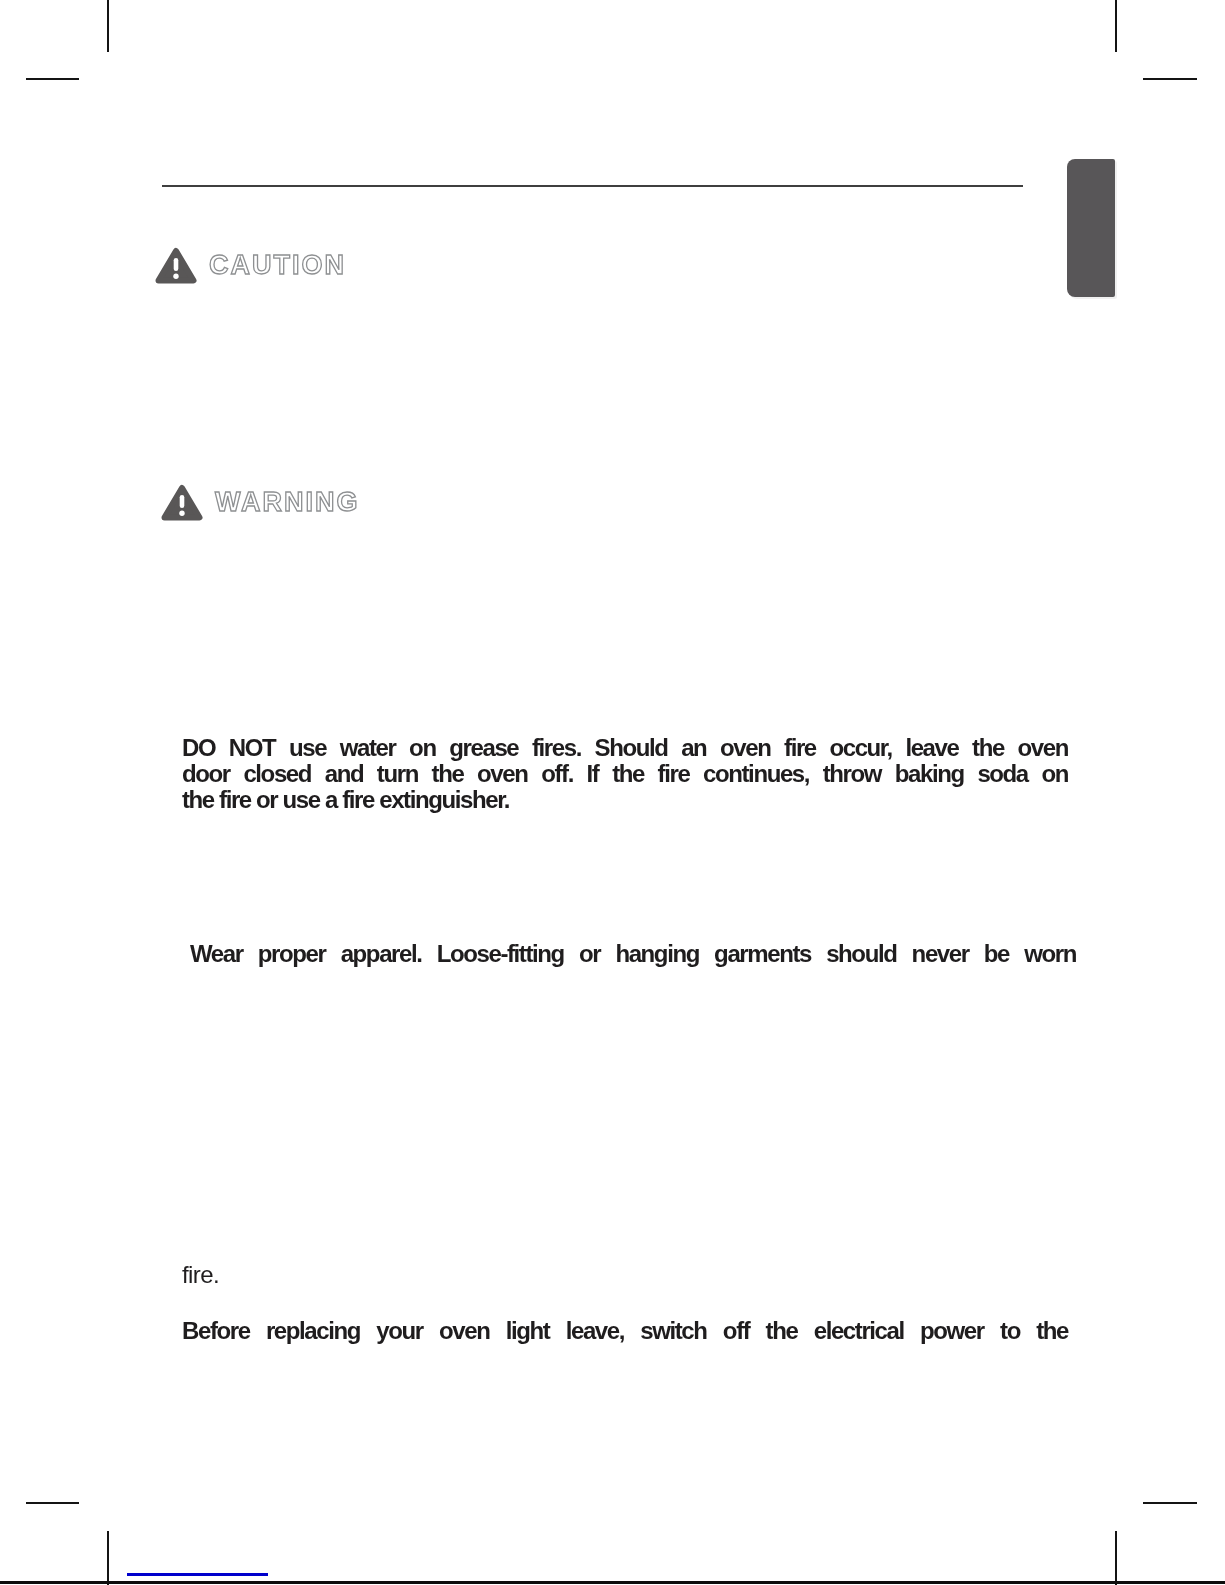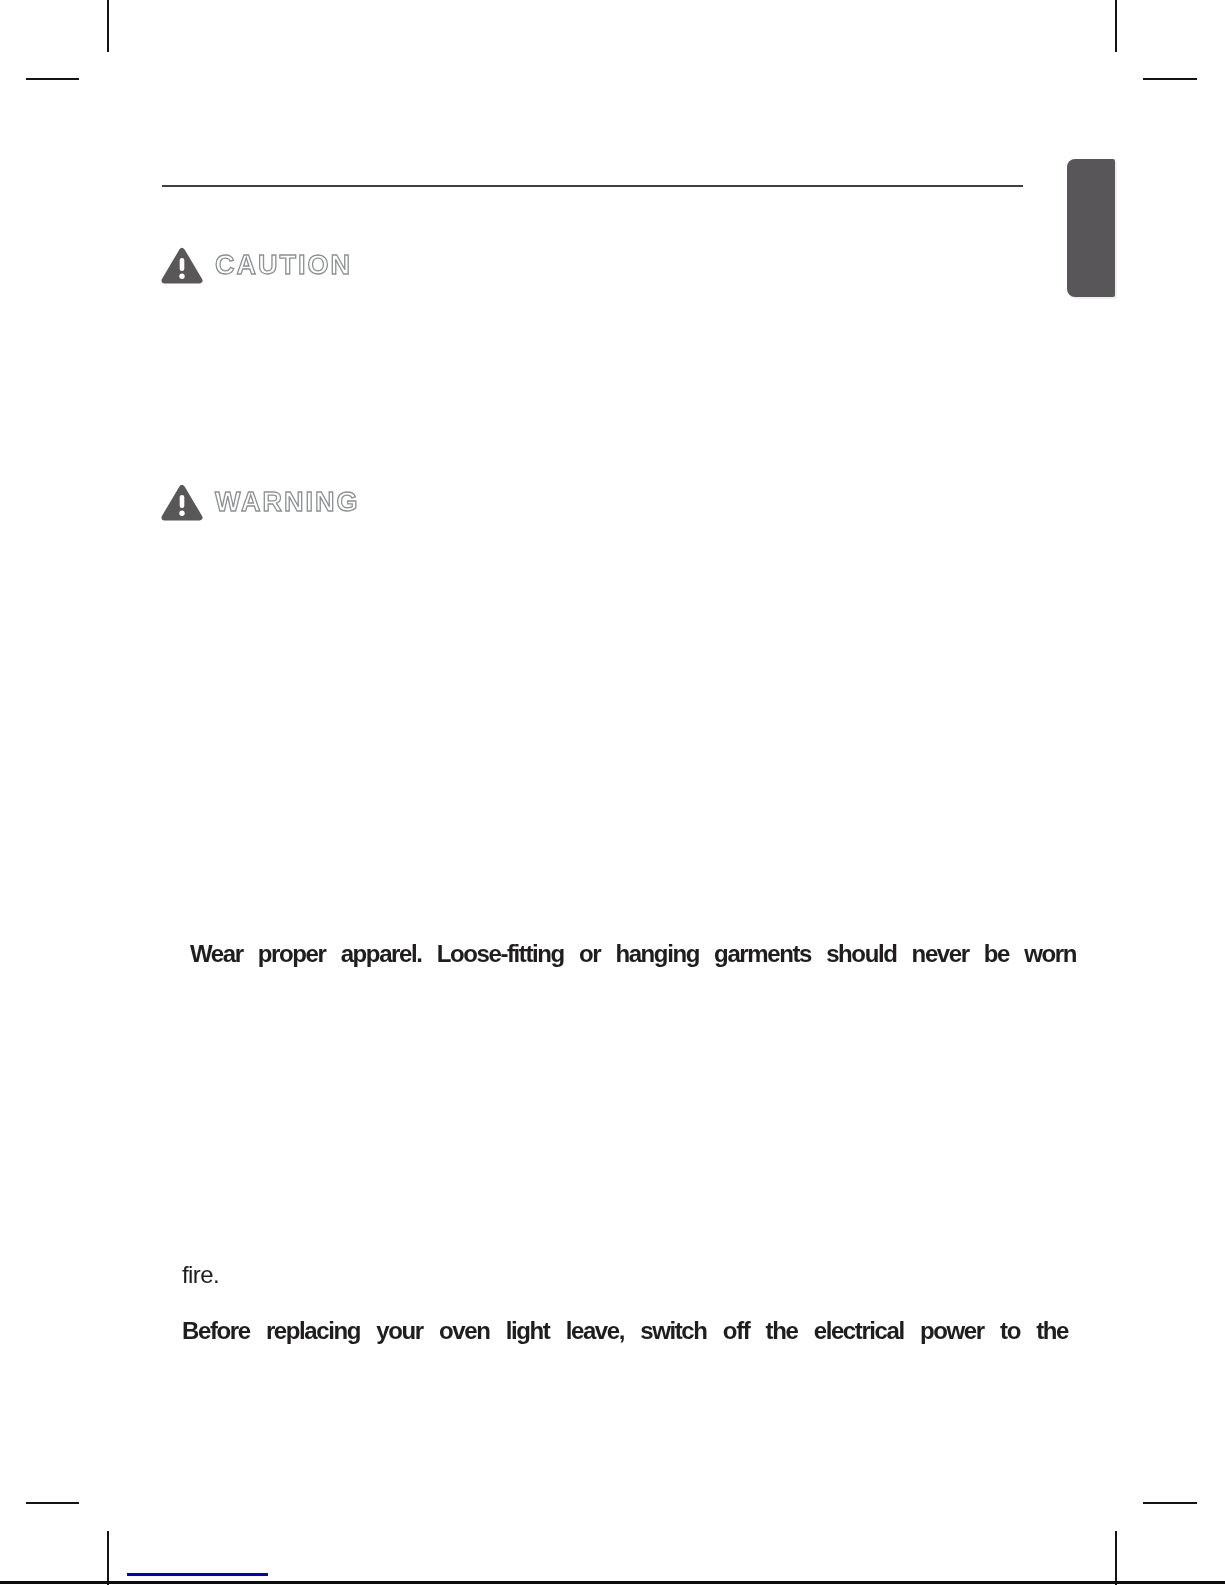--- a/index.html
+++ b/index.html
@@ -19,21 +19,21 @@
 
   .header-rule { position:absolute; left:162px; top:185px; width:861px; height:2px; background:#3f3f3f; }
 
   .section-tab {
     position:absolute; left:1067px; top:159px; width:48px; height:138px;
     background:#585658; border-radius:8px 2px 2px 8px;
     box-shadow:2px 2px 0 rgba(0,0,0,0.06);
   }
 
   .safety { position:absolute; display:flex; align-items:center; gap:12px; }
-  .safety.caution { left:161px; top:246px; }
+  .safety.caution { left:155px; top:246px; }
   .safety.warning { left:161px; top:483px; }
   .safety .label {
     font-size:27px; font-weight:bold; letter-spacing:2px; line-height:38px;
     color:#ffffff; -webkit-text-stroke:1.3px #8e9092;
   }
 
   .para {
     position:absolute; left:182px; width:886px;
     color:#1f1d1e; font-weight:bold; font-size:24px; letter-spacing:-1.4px;
   }
@@ -76,20 +76,25 @@
 
   <div class="safety warning">
     <svg width="42" height="37" viewBox="0 0 42 37">
       <polygon points="21,4 38.5,33.5 3.5,33.5" fill="#595757" stroke="#595757" stroke-width="6" stroke-linejoin="round"></polygon>
       <rect x="18.7" y="11" width="4.6" height="13" rx="2.3" fill="#ffffff"></rect>
       <circle cx="21" cy="29.3" r="2.7" fill="#ffffff"></circle>
     </svg>
     <span class="label">WARNING</span>
   </div>
 
+  <div class="para grease">
+    <div class="line jline">DO NOT use water on grease fires. Should an oven fire occur, leave the oven</div>
+    <div class="line jline">door closed and turn the oven off. If the fire continues, throw baking soda on</div>
+    <div class="line">the fire or use a fire extinguisher.</div>
+  </div>
 
   <div class="para apparel">
     <div class="line jline">Wear proper apparel. Loose-fitting or hanging garments should never be worn</div>
   </div>
 
   <div class="para firefrag">
     <div class="line">fire.</div>
   </div>
 
   <div class="para bulb">

